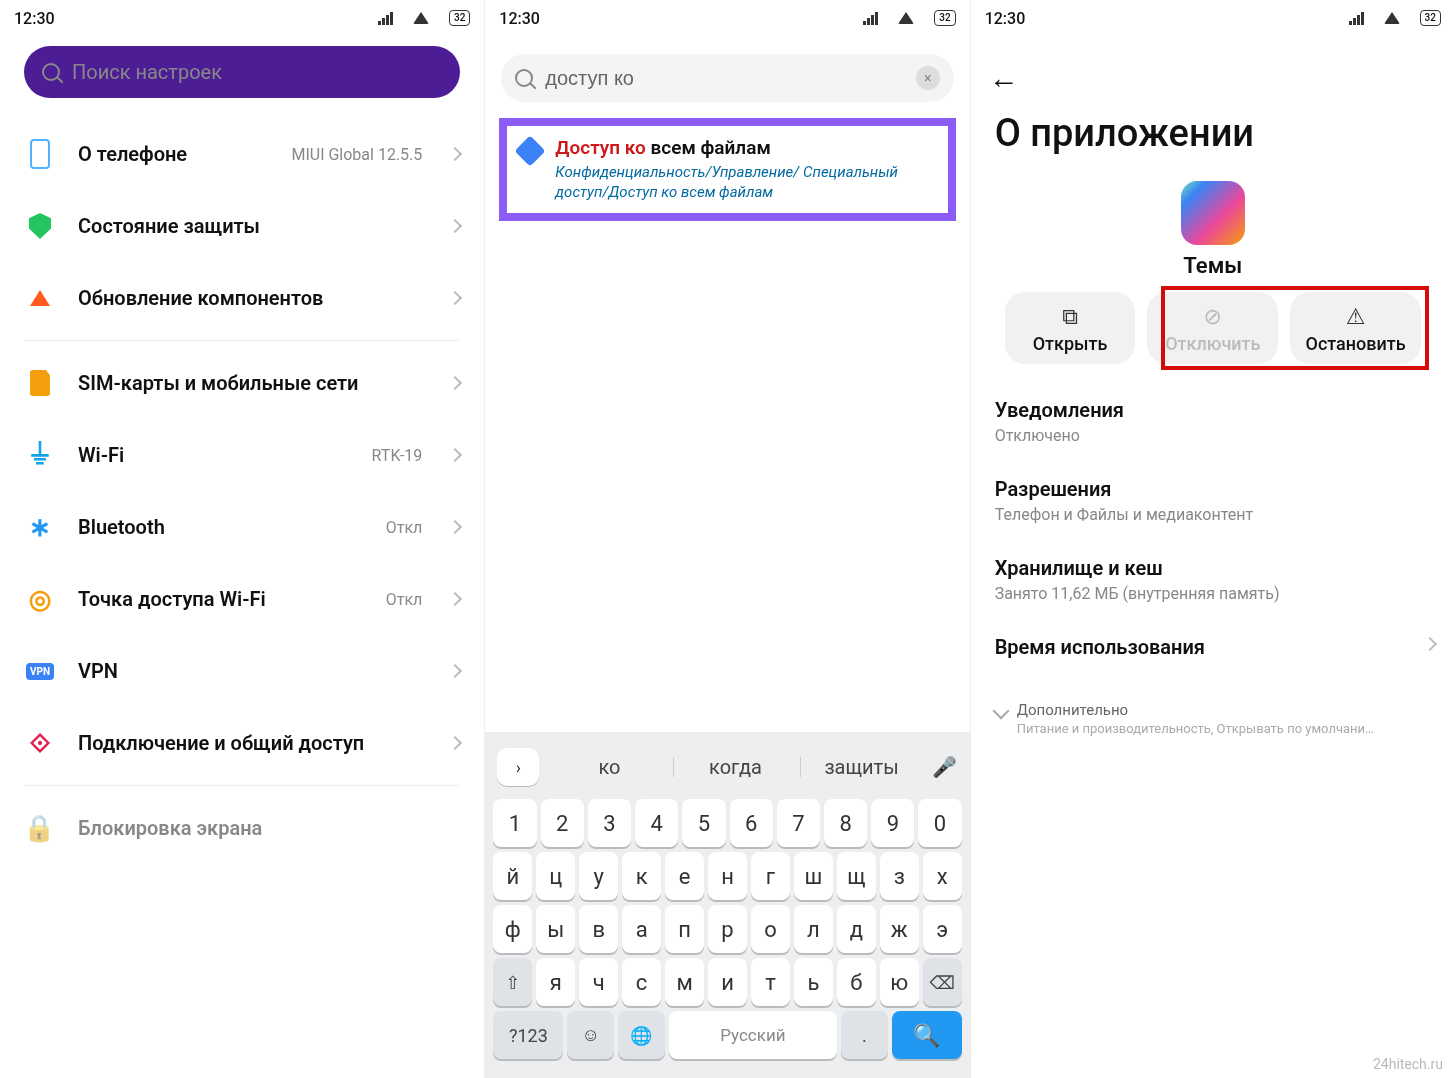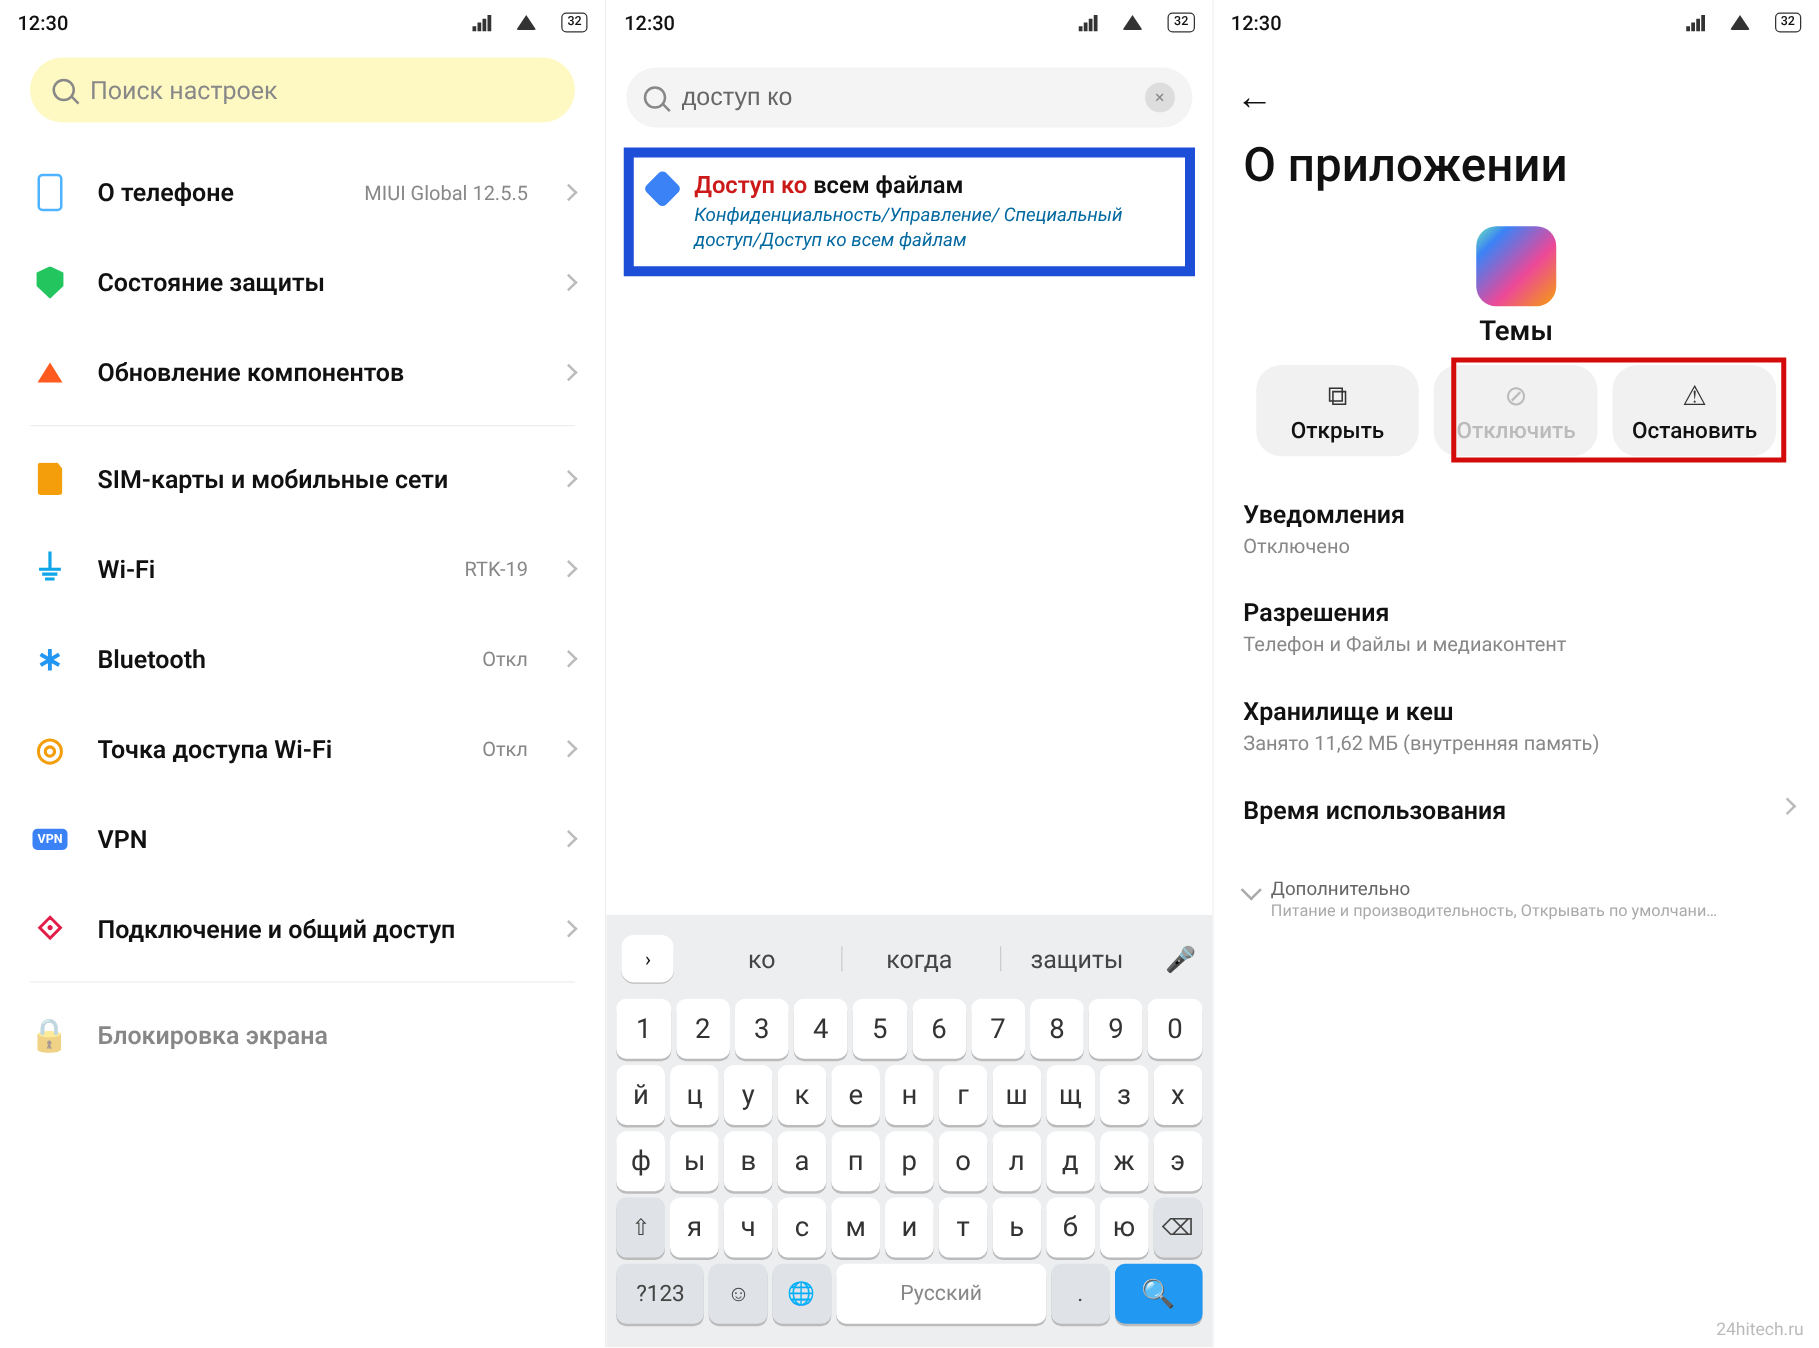--- a/index.html
+++ b/index.html
@@ -42,21 +42,21 @@
 .statusbar .batt {
   border: 1.5px solid #333; border-radius: 4px;
   font-size: 10px; padding: 0 4px; line-height: 14px;
   display:inline-flex; align-items:center;
 }
 
 
 .s1-title { font-size: 40px; font-weight: 500; padding: 60px 24px 20px; }
 .searchbar {
   margin: 10px 24px 20px;
-  background: #fef9c3; border-radius: 28px;
+  background: #4c1d95; border-radius: 28px;
   display: flex; align-items: center; gap: 12px;
   padding: 14px 18px;
   color: #888;
 }
 .search-icon-shape { width:18px; height:18px; border:2px solid #888; border-radius:50%; position:relative; }
 .search-icon-shape::after { content:""; position:absolute; width:2px; height:8px; background:#888; right:-3px; bottom:-5px; transform:rotate(-45deg); }
 .searchbar-text { font-size: 20px; }
 
 .list { flex:1; overflow:hidden; }
 .row {
@@ -74,21 +74,21 @@
 .s2-search {
   background:#f4f4f4; border-radius:28px;
   display:flex; align-items:center; padding: 12px 14px; gap:12px;
 }
 .s2-search input {
   border:none; background:transparent; flex:1;
   font-size:20px; outline:none; color:#666;
 }
 .clear-btn { width:24px; height:24px; border-radius:50%; background:#ddd; color:#888; display:flex; align-items:center; justify-content:center; font-size:14px; }
 .result-box {
-  margin: 6px 14px 0; border:8px solid #1d4ed8; padding: 10px 12px;
+  margin: 6px 14px 0; border:8px solid #8b5cf6; padding: 10px 12px;
   display:flex; gap:14px; align-items:flex-start;
 }
 .result-icon {
   width:22px; height:22px; background:#3b82f6; border-radius:4px;
   transform:rotate(45deg); margin-top:4px; flex-shrink:0;
 }
 .result-title { font-size:19px; font-weight:600; }
 .result-title .hl { color:#cc1a1a; }
 .result-path { font-size:15px; color:#0369a1; margin-top:3px; line-height:1.35;font-style:italic; }
 

